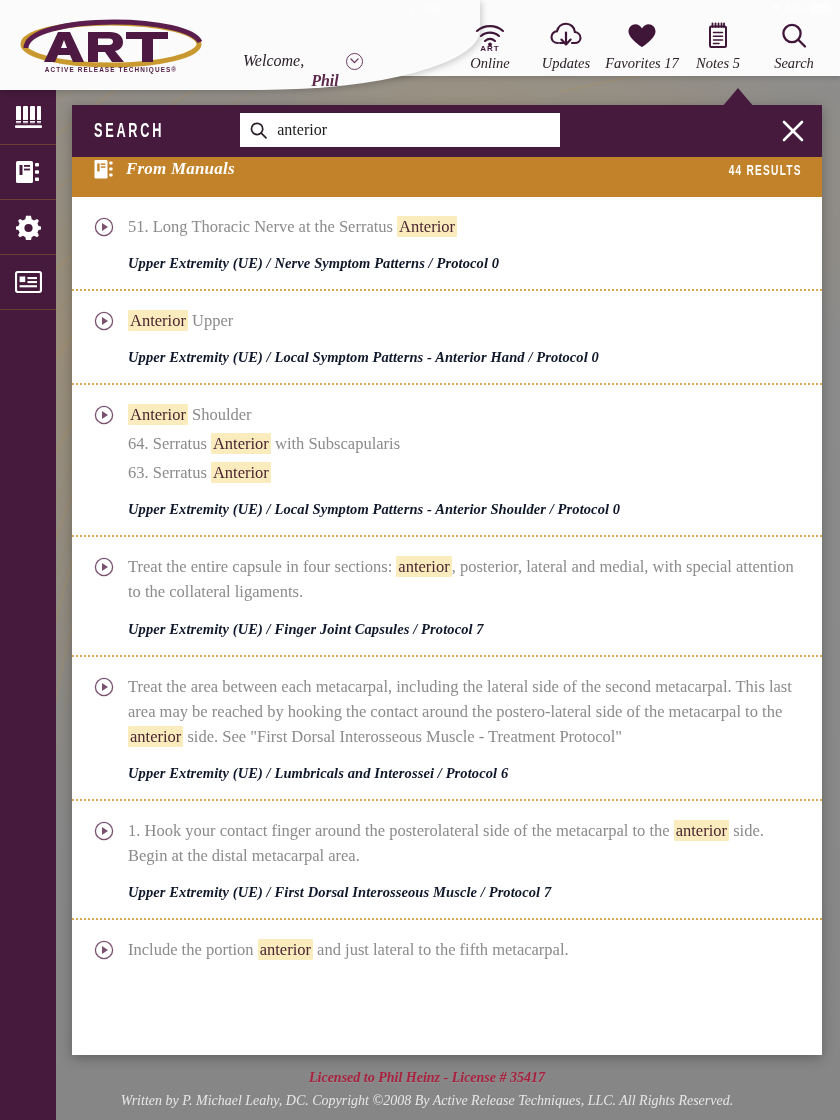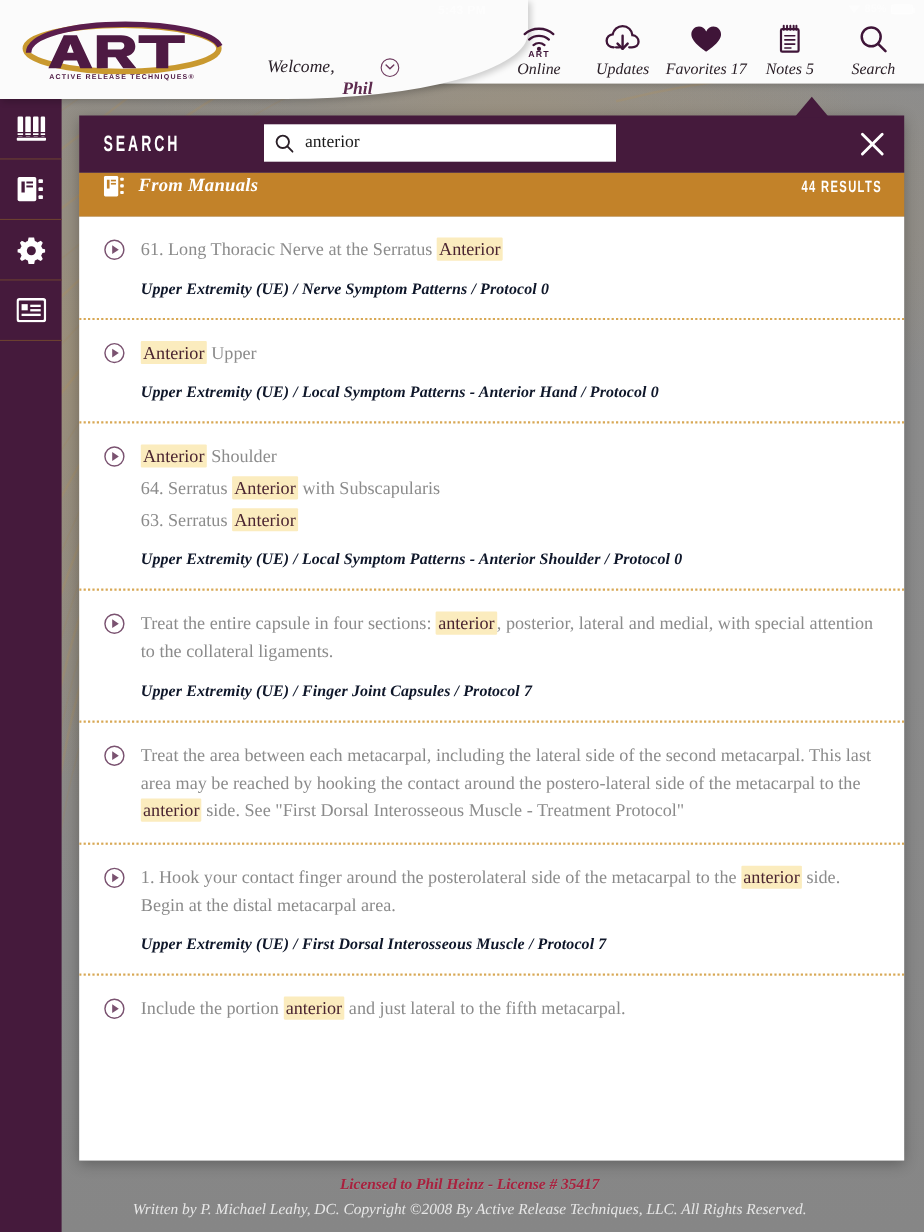--- a/index.html
+++ b/index.html
@@ -443,21 +443,21 @@
       <span class="source-count">44 RESULTS</span>
     </div>
 
     <div class="results" id="results-list">
         <div class="result">
           <div class="play-ico"><svg width="20" height="20" viewBox="0 0 20 20">
               <circle cx="10" cy="10" r="8.6" fill="none" stroke="#7a5270" stroke-width="1.3"></circle>
               <polygon points="8,6 14,10 8,14" fill="#7a5270"></polygon>
             </svg></div>
           <div class="result-body">
-            <div class="snippet"><span>61. Long Thoracic Nerve at the Serratus </span><mark>Anterior</mark></div>
+            <div class="snippet"><span>51. Long Thoracic Nerve at the Serratus </span><mark>Anterior</mark></div>
             <div class="crumb">Upper Extremity (UE) / Nerve Symptom Patterns / Protocol 0</div>
           </div>
         </div>
         <div class="result">
           <div class="play-ico"><svg width="20" height="20" viewBox="0 0 20 20">
               <circle cx="10" cy="10" r="8.6" fill="none" stroke="#7a5270" stroke-width="1.3"></circle>
               <polygon points="8,6 14,10 8,14" fill="#7a5270"></polygon>
             </svg></div>
           <div class="result-body">
             <div class="snippet"><mark>Anterior</mark><span> Upper</span></div>
@@ -486,20 +486,21 @@
             <div class="crumb">Upper Extremity (UE) / Finger Joint Capsules / Protocol 7</div>
           </div>
         </div>
         <div class="result">
           <div class="play-ico"><svg width="20" height="20" viewBox="0 0 20 20">
               <circle cx="10" cy="10" r="8.6" fill="none" stroke="#7a5270" stroke-width="1.3"></circle>
               <polygon points="8,6 14,10 8,14" fill="#7a5270"></polygon>
             </svg></div>
           <div class="result-body">
             <div class="snippet"><span>Treat the area between each metacarpal, including the lateral side of the second metacarpal. This last area may be reached by hooking the contact around the postero-lateral side of the metacarpal to the </span><mark>anterior</mark><span> side. See "First Dorsal Interosseous Muscle - Treatment Protocol"</span></div>
+            <div class="crumb">Upper Extremity (UE) / Lumbricals and Interossei / Protocol 6</div>
           </div>
         </div>
         <div class="result">
           <div class="play-ico"><svg width="20" height="20" viewBox="0 0 20 20">
               <circle cx="10" cy="10" r="8.6" fill="none" stroke="#7a5270" stroke-width="1.3"></circle>
               <polygon points="8,6 14,10 8,14" fill="#7a5270"></polygon>
             </svg></div>
           <div class="result-body">
             <div class="snippet"><span>1. Hook your contact finger around the posterolateral side of the metacarpal to the </span><mark>anterior</mark><span> side. Begin at the distal metacarpal area.</span></div>
             <div class="crumb">Upper Extremity (UE) / First Dorsal Interosseous Muscle / Protocol 7</div>

